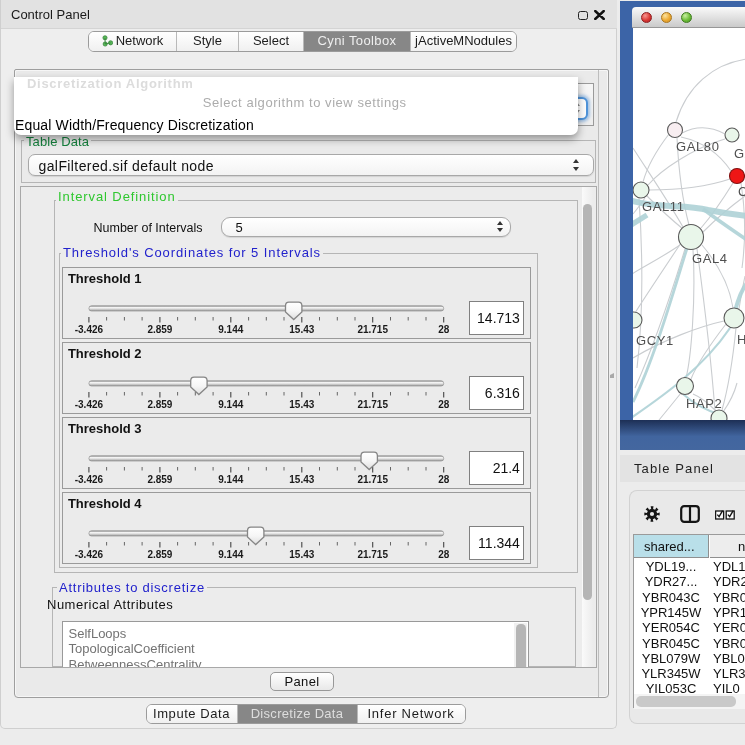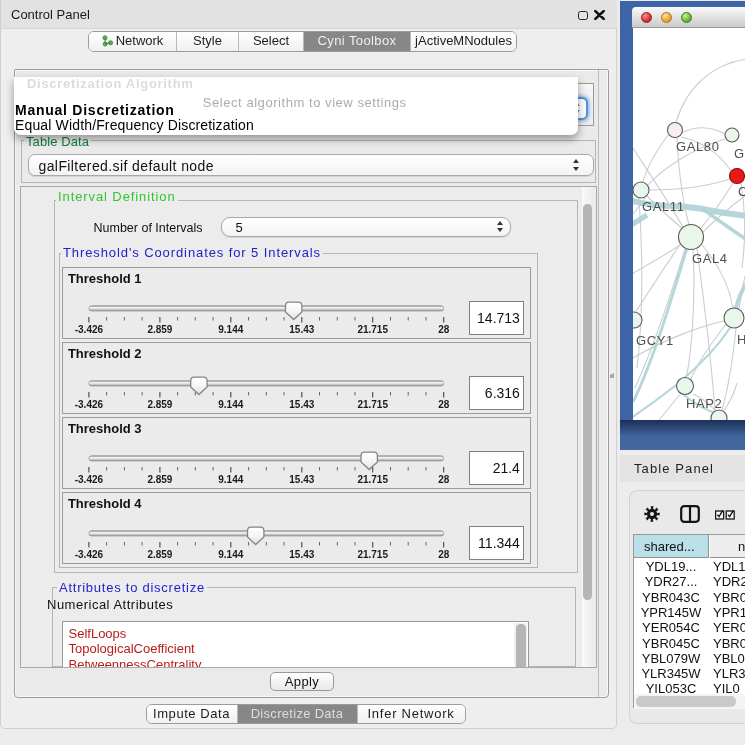--- a/index.html
+++ b/index.html
@@ -26,21 +26,21 @@
 .ar { position:absolute; width:0; height:0; border-left:3.5px solid transparent;
   border-right:3.5px solid transparent; }
 .arup { border-bottom:4.5px solid #333; }
 .ardn { border-top:4.5px solid #333; }
 .tbox { position:absolute; left:0px; width:469px; height:72.5px; border:1px solid #9a9a9a;
   background:#ebebeb; }
 .tlab { position:absolute; left:4.5px; top:3.5px; font-size:13px; font-weight:bold; color:#111; }
 .tval { position:absolute; right:6px; top:33.5px; width:55.5px; height:34px; background:#fff;
   border:1px solid #808080; font-size:14px; color:#111; text-align:right; line-height:32px;
   padding-right:3.5px; }
-.item { position:absolute; left:5.5px; font-size:13px; color:#b91c1c; }
+.item { position:absolute; left:5.5px; font-size:13px; color:#737373; }
 .sbthumb { position:absolute; background:#b5b5b5; border-radius:4.5px; }
 #popup { position:absolute; left:13.5px; top:77px; width:564.5px; height:58px; background:#ffffff;
   border-radius:0 0 7px 7px; box-shadow:0 4px 9px rgba(0,0,0,0.38); z-index:40; }
 .tl { position:absolute; width:11px; height:11px; border-radius:50%; top:11px; }
 </style></head><body>
 <div id="app">
 
 <div id="cwin">
   <div id="ctitle">
         <span>Control Panel</span>
@@ -314,34 +314,32 @@
 
       <div style="position:absolute;right:3px;top:0;width:11px;height:480px;background:linear-gradient(90deg,#fafafa,#ececec)"></div>
       <div class="sbthumb" style="right:4px;top:17px;width:9px;height:396px"></div>
     </div>
   </div>
 
   <div style="position:absolute;left:609px;top:373px;width:4px;height:5px;background:#a9a9a9;clip-path:polygon(0 40%,100% 0,100% 100%,0 100%)"></div>
 
   <div style="position:absolute;left:269px;top:672px;width:64px;height:19px;border:1px solid #989898;
        border-radius:5px;background:linear-gradient(#ffffff,#e8e8e8);font-size:13px;text-align:center;
-       line-height:17px;color:#111;letter-spacing:0.4px">Apply</div>
+       line-height:17px;color:#111;letter-spacing:0.4px">Panel</div>
 
   <div class="tabbar" style="left:144.5px;top:704px;height:20px">
     <div class="seg" style="width:91px;line-height:18px;letter-spacing:0.55px">Impute Data</div>
     <div class="seg sel" style="width:120px;line-height:18px;letter-spacing:0.3px;color:#dedede">Discretize Data</div>
     <div class="seg" style="width:107px;line-height:18px;letter-spacing:0.75px">Infer Network</div>
   </div>
 </div>
 
 <div id="popup">
   <div style="position:absolute;left:0;right:0;top:18px;text-align:center;font-size:13px;
        color:#acacac;letter-spacing:0.55px;padding-left:18px">Select algorithm to view settings</div>
-  <div style="position:absolute;left:1.5px;top:25px;font-size:14px;font-weight:bold;color:#000;
-       letter-spacing:0.75px">Manual Discretization</div>
   <div style="position:absolute;left:1.5px;top:40px;font-size:14px;color:#000;
        letter-spacing:0.15px">Equal Width/Frequency Discretization</div>
 </div>
 
 <div id="netwin" style="position:absolute;left:620px;top:1px;width:125px;height:449px">
   <div style="position:absolute;left:0;top:0;width:125px;height:449px;background:#3c64a7"></div>
   <div style="position:absolute;left:0;top:419px;width:125px;height:30px;background:linear-gradient(#1d2f55,#41659f 55%,#44679f)"></div>
   <div style="position:absolute;left:12px;top:6px;width:113px;height:21px;border-radius:4px 0 0 0;
        background:linear-gradient(#fafafa,#cacaca);border-bottom:1px solid #979797"></div>
   <div class="tl" style="left:21px;background:radial-gradient(circle at 35% 30%,#f7958e,#da3934 55%,#a81e23);border:0.5px solid #8c1d20"></div>

